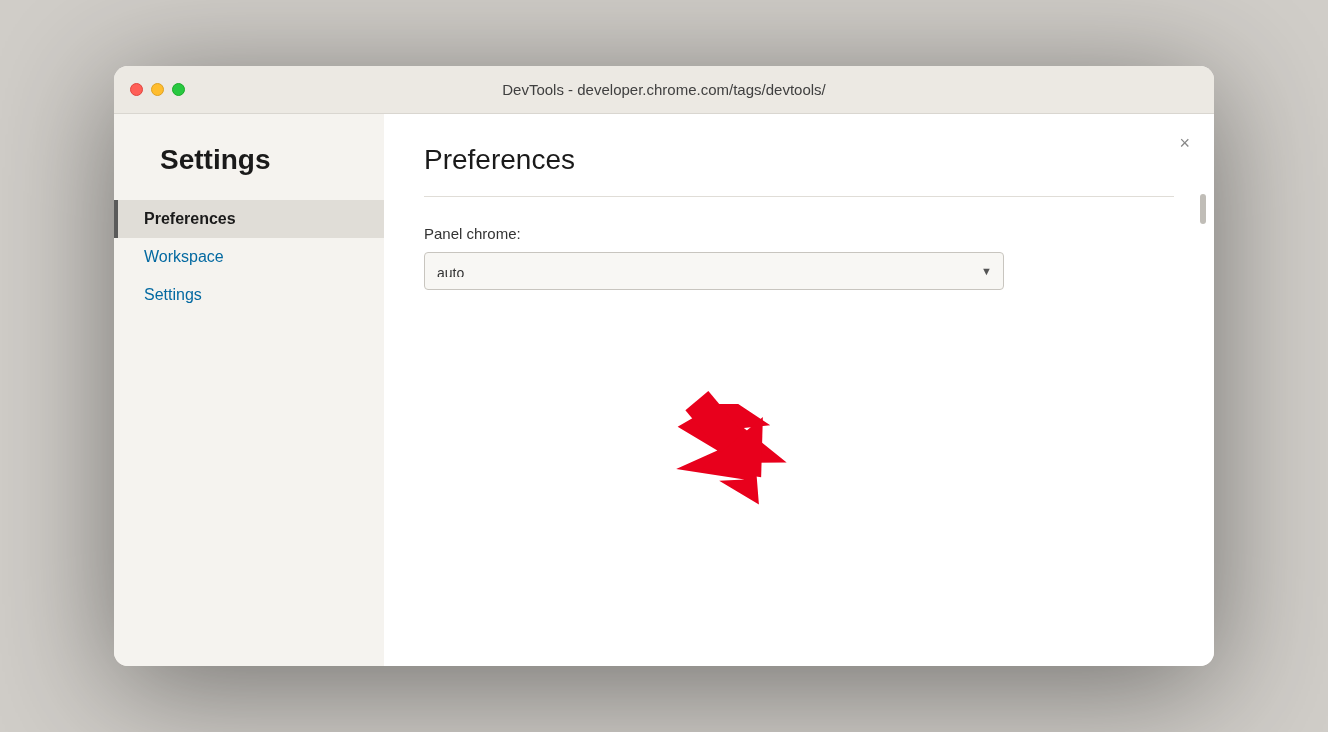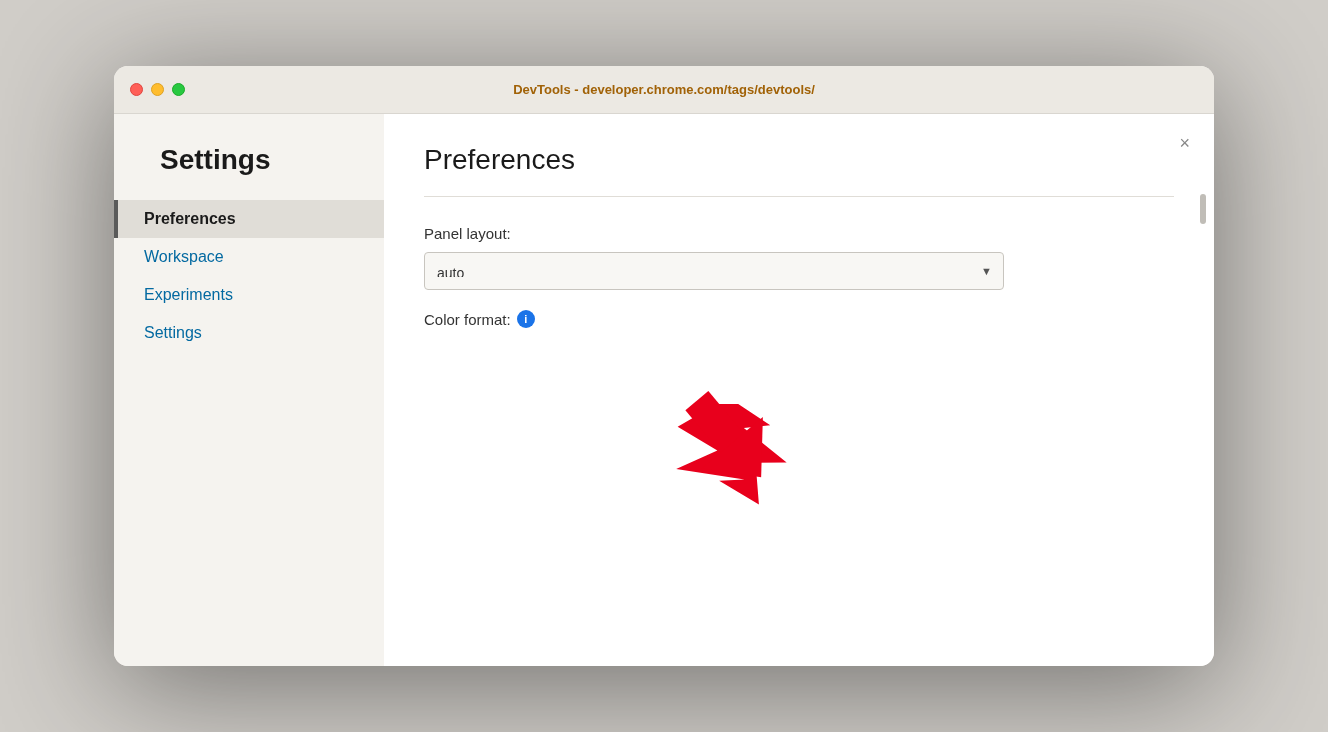--- a/index.html
+++ b/index.html
@@ -56,23 +56,23 @@
     }
 
     .traffic-light.close { background: #ff5f57; border: 1px solid #e0443e; }
     .traffic-light.minimize { background: #ffbd2e; border: 1px solid #dea123; }
     .traffic-light.maximize { background: #28c840; border: 1px solid #1aab29; }
 
     .title-bar-title {
       position: absolute;
       left: 50%;
       transform: translateX(-50%);
-      font-size: 13px;
-      font-weight: 700;
-      color: #a16207;
+      font-size: 15px;
+      font-weight: 400;
+      color: #404040;
       white-space: nowrap;
     }
 
     
     .main-content {
       display: flex;
       flex: 1;
       overflow: hidden;
     }
 
@@ -273,52 +273,45 @@
       <div class="sidebar">
         <div class="sidebar-title">Settings</div>
         <nav class="sidebar-nav">
           <div class="sidebar-item active">
             <span>Preferences</span>
           </div>
           <div class="sidebar-item">
             <span>Workspace</span>
           </div>
           <div class="sidebar-item">
-            <span>Experiments</span>
-          </div>
-          <div class="sidebar-item">
             <span>Settings</span>
           </div>
         </nav>
       </div>
 
       <div class="settings-panel">
         <button class="close-button">×</button>
 
         <h1 class="panel-title">Preferences</h1>
         <hr class="panel-divider">
 
         <div class="settings-section">
 
           <div class="setting-row">
-            <label class="setting-label">Panel layout:</label>
+            <label class="setting-label">Panel chrome:</label>
             <div class="select-wrapper">
               <select>
                 <option>auto</option>
                 <option>horizontal</option>
                 <option>vertical</option>
               </select>
             </div>
           </div>
 
           <div class="setting-row">
-            <div class="setting-label">
-              <span>Color format:</span>
-              <span class="info-icon">i</span>
-            </div>
           </div>
 
         </div>
 
         <div class="scrollbar-track">
           <div class="scrollbar-thumb"></div>
         </div>
 
         <div class="arrow-annotation">
           <svg width="160" height="120" viewBox="0 0 160 120">

